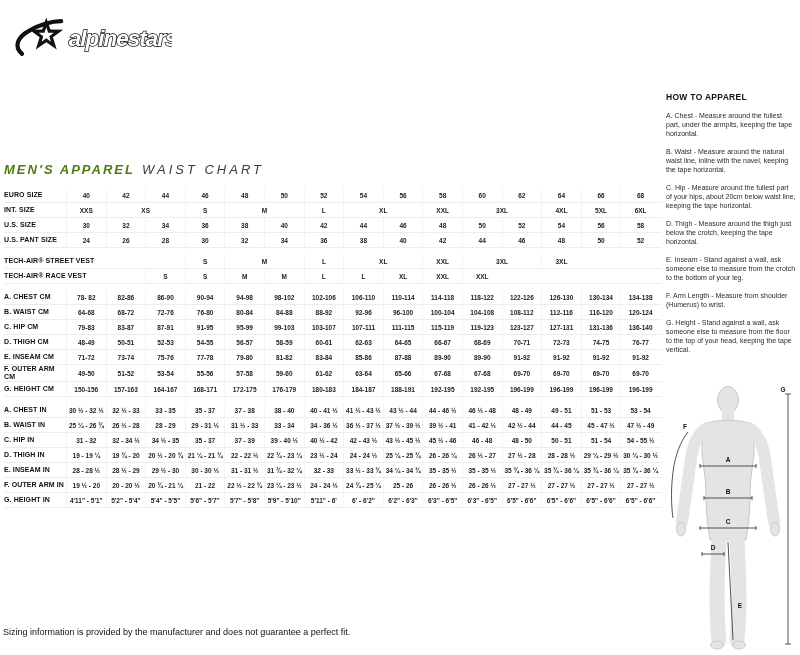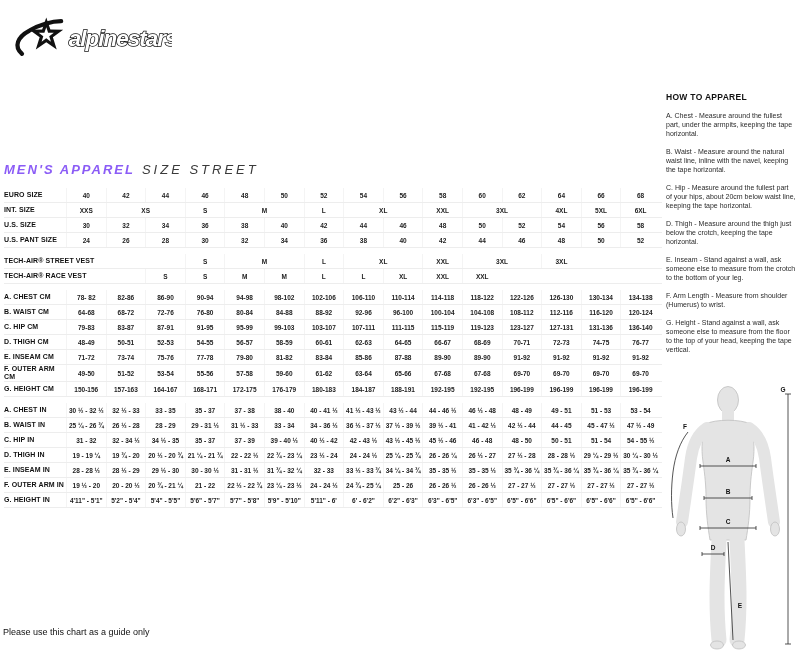--- a/index.html
+++ b/index.html
@@ -2,21 +2,21 @@
 <html><head>
 <meta charset="utf-8">
 <style>
   *{margin:0;padding:0;box-sizing:border-box}
   html,body{width:800px;height:655px;background:#fff;font-family:"Liberation Sans",sans-serif;color:#111;overflow:hidden}
   .page{position:absolute;top:0;left:0;width:800px;height:655px;background:#fff}
 
   .logo{position:absolute;left:12px;top:10px;width:160px;height:56px}
 
   .title{position:absolute;left:4px;top:162px;font-style:italic;font-size:13px;white-space:nowrap}
-  .title .main{font-weight:bold;letter-spacing:2px;color:#8b5cf6}
+  .title .main{font-weight:bold;letter-spacing:2px;color:#4d7c0f}
   .title .sub{font-weight:normal;letter-spacing:3px;color:#3a3a3a;margin-left:7px}
 
   .sizetable{position:absolute;left:4px;top:188px;width:658px}
   .trow{display:flex;align-items:stretch;border-bottom:1px solid #ededed;min-height:15px}
   .trow.spacer{border-bottom:none;height:6px;min-height:6px}
   .lab{width:62px;flex:none;font-size:7px;font-weight:bold;line-height:8px;letter-spacing:.1px;color:#111;display:flex;align-items:center;text-transform:uppercase}
   .lab.nowrap{white-space:nowrap;overflow:visible;z-index:2}
   .cell{flex:none;border-left:1px solid #f4f4f4;display:flex;align-items:center;justify-content:center;text-align:center;font-size:6.5px;font-weight:bold;line-height:7px;color:#222;white-space:nowrap}
   .cell.empty{border-left:none}
 
@@ -36,21 +36,21 @@
   <svg class="logo" viewBox="0 0 170 60">
     <g>
       <path d="M10,47 C1,39 5,29 18,22 C28,16 42,12 52,12" fill="none" stroke="#111" stroke-width="4.5" stroke-linecap="round"></path>
       <polygon fill="#111" points="36,8 40.4,20.9 54.1,21.1 43.1,29.3 47.2,42.4 36,34.5 24.8,42.4 28.9,29.3 17.9,21.1 31.6,20.9"></polygon>
       <polygon fill="#fff" points="36,18.4 38,24.3 44.1,24.3 39.2,28 41,33.9 36,30.4 31,33.9 32.8,28 27.9,24.3 34,24.3"></polygon>
     </g>
     <text x="60" y="39" style="font-family:'Liberation Sans',sans-serif;font-style:italic;font-weight:bold;font-size:24px;letter-spacing:-1px;fill:#fff;stroke:#111;stroke-width:1.6px;paint-order:stroke;">alpinestars</text>
   </svg>
 
   <div class="title">
-    <span class="main">MEN'S APPAREL</span><span class="sub">SIZE STREET</span>
+    <span class="main">MEN'S APPAREL</span><span class="sub">WAIST CHART</span>
   </div>
 
   <div class="sizetable">
       <div class="trow">
         <div class="lab">EURO SIZE</div>
         <div class="cell" style="width: 39.6px;">40</div>
         <div class="cell" style="width: 39.6px;">42</div>
         <div class="cell" style="width: 39.6px;">44</div>
         <div class="cell" style="width: 39.6px;">46</div>
         <div class="cell" style="width: 39.6px;">48</div>
@@ -449,16 +449,16 @@
       <text x="68" y="112">B</text>
       <text x="68" y="142">C</text>
       <text x="53" y="168">D</text>
       <text x="80" y="226">E</text>
       <text x="25" y="47">F</text>
       <text x="123" y="10">G</text>
     </g>
   </svg>
 
   <div class="footer">
-    <div>Please use this chart as a guide only</div>
+    <div>Sizing information is provided by the manufacturer and does not guarantee a perfect fit.</div>
   </div>
 
 </div>
 
 </body></html>

